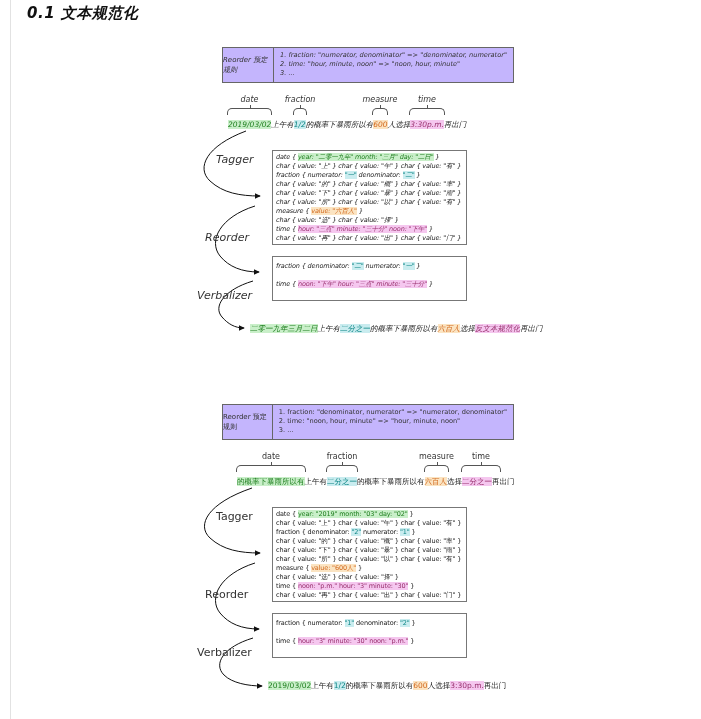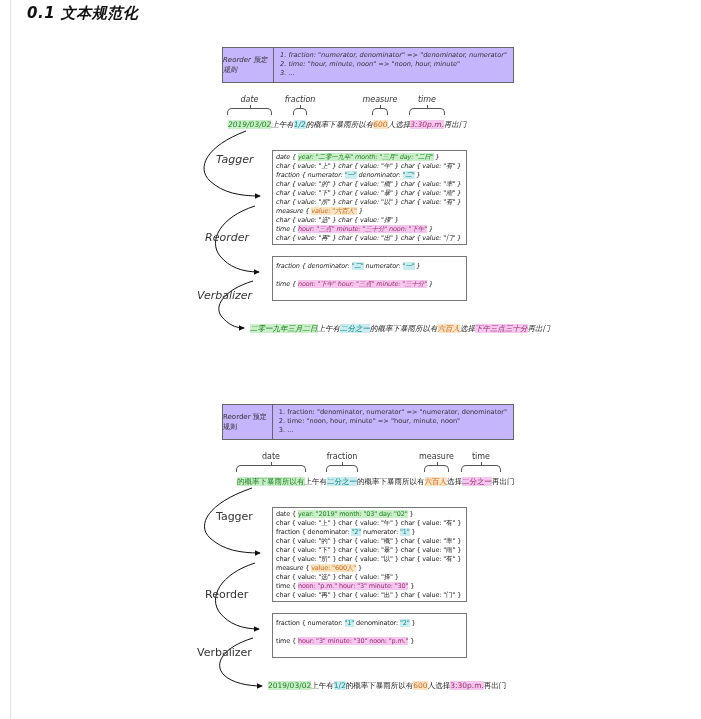--- a/index.html
+++ b/index.html
@@ -133,21 +133,21 @@
         <div class="boxline"><span class="seg seg-plain">measure { </span><span class="seg seg-measure">value: "六百人"</span><span class="seg seg-plain"> }</span></div>
         <div class="boxline"><span class="seg seg-plain">char { value: "选" } char { value: "择" }</span></div>
         <div class="boxline"><span class="seg seg-plain">time { </span><span class="seg seg-time">hour: "三点" minute: "三十分" noon: "下午"</span><span class="seg seg-plain"> }</span></div>
         <div class="boxline"><span class="seg seg-plain">char { value: "再" } char { value: "出" } char { value: "门" }</span></div>
       </div>
     <div class="tnbox reorder-box">
         <div class="boxline"><span class="seg seg-plain">fraction { denominator: </span><span class="seg seg-fraction">"二"</span><span class="seg seg-plain"> numerator: </span><span class="seg seg-fraction">"一"</span><span class="seg seg-plain"> }</span></div>
         <div class="boxline"><span class="seg seg-plain">time { </span><span class="seg seg-time">noon: "下午" hour: "三点" minute: "三十分"</span><span class="seg seg-plain"> }</span></div>
       </div>
 
-    <div class="sentence output-line"><span class="seg seg-date">二零一九年三月二日</span><span class="seg seg-plain">上午有</span><span class="seg seg-fraction">二分之一</span><span class="seg seg-plain">的概率下暴雨所以有</span><span class="seg seg-measure">六百人</span><span class="seg seg-plain">选择</span><span class="seg seg-time">下午三点三十分</span><span class="seg seg-plain">再出门</span></div>
+    <div class="sentence output-line"><span class="seg seg-date">二零一九年三月二日</span><span class="seg seg-plain">上午有</span><span class="seg seg-fraction">二分之一</span><span class="seg seg-plain">的概率下暴雨所以有</span><span class="seg seg-measure">六百人</span><span class="seg seg-plain">选择</span><span class="seg seg-time">反文本规范化</span><span class="seg seg-plain">再出门</span></div>
   </div>
 
   <div class="section s2">
 
     <div class="rule-box">
       <div class="rule-label">Reorder 预定规则</div>
       <div class="rule-lines">
           <div class="ruleline">1. fraction: "denominator, numerator" =&gt; "numerator, denominator"</div>
           <div class="ruleline">2. time: "noon, hour, minute" =&gt; "hour, minute, noon"</div>
           <div class="ruleline">3. ...</div>

